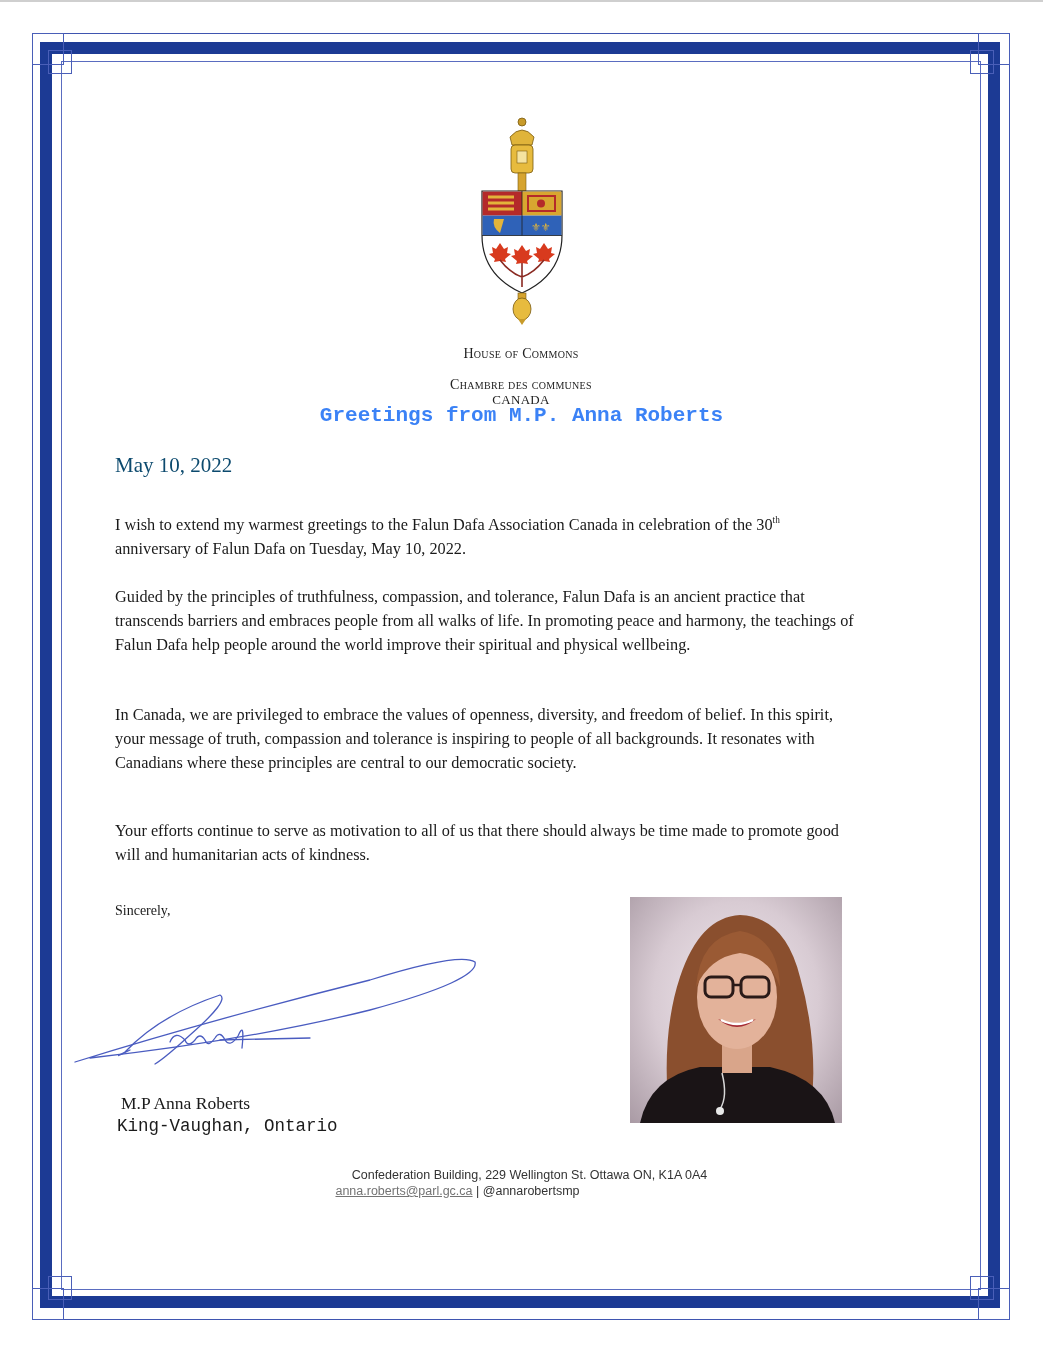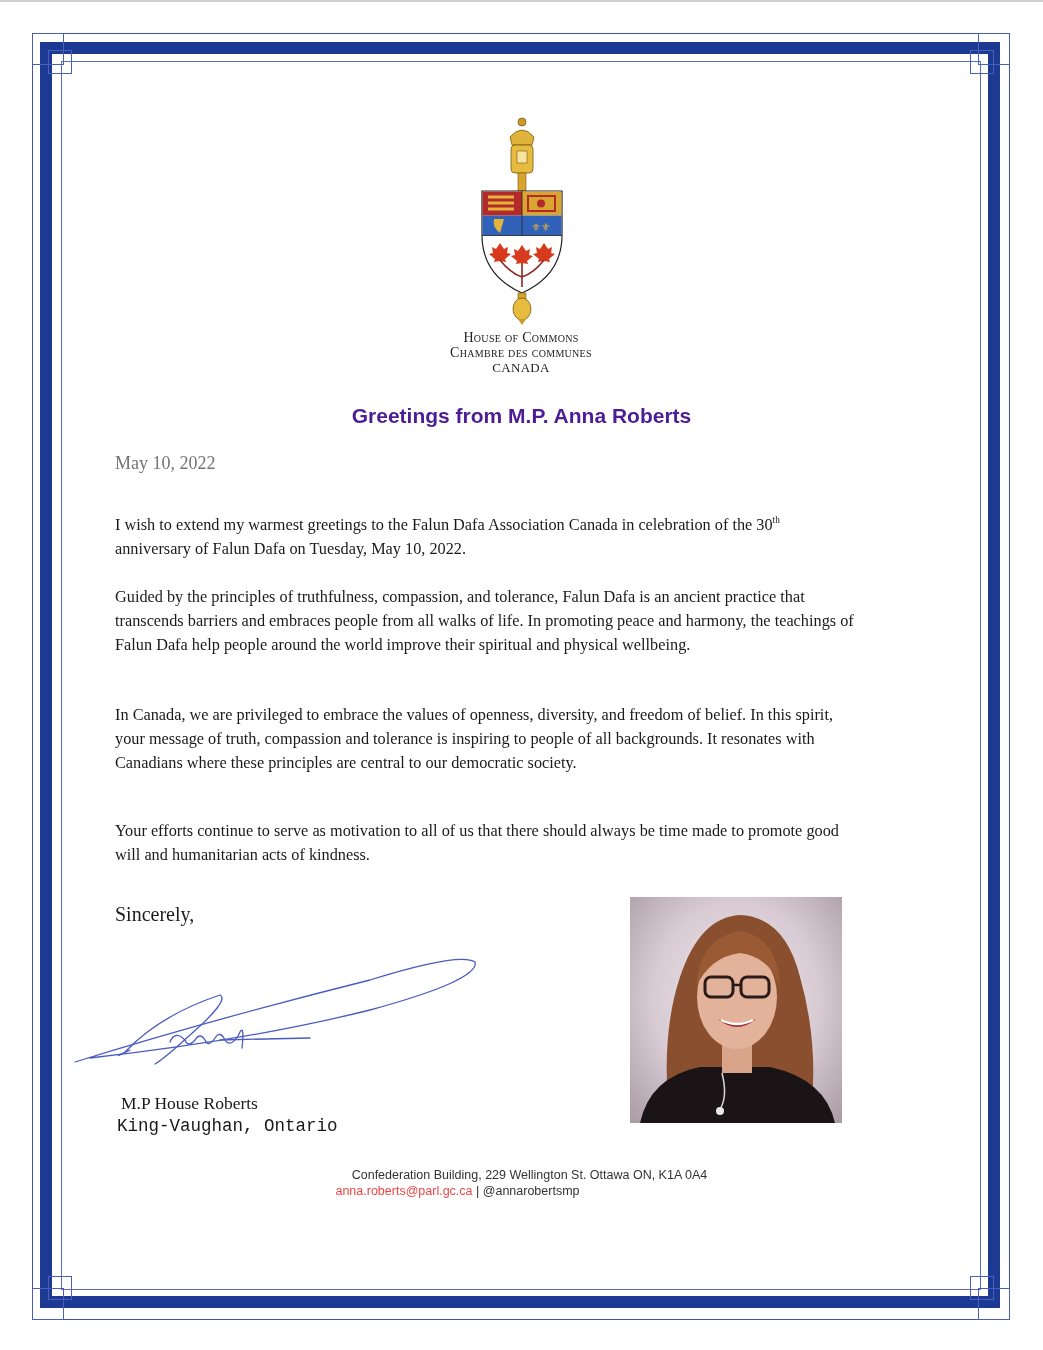--- a/index.html
+++ b/index.html
@@ -12,43 +12,43 @@
     .topline { position: absolute; left: 0; top: 0; width: 1043px; height: 2px; background: #cfcfcf; }
     
     .frame-thick { position: absolute; background: #1c3a94; }
     .frame-thin { position: absolute; border: 1.5px solid #3f55b0; box-sizing: border-box; }
     .corner-box { position: absolute; border: 1.5px solid #4a5fb8; box-sizing: border-box; width: 32px; height: 32px; }
 
     
     .crest { position: absolute; left: 470px; top: 115px; width: 104px; height: 210px; }
     .institution { position: absolute; left: 380px; top: 330px; width: 282px; text-align: center;
       font-family: "Liberation Serif", serif; color: #222; font-size: 13px; line-height: 15px; letter-spacing: 0.3px; }
-    .institution .sc-big { font-size: 14px; }
+    .institution .sc-big { font-size: 14px; margin-top: 16px; }
 
     .title { position: absolute; left: 0; width: 1043px; top: 404px; text-align: center;
-      font-family: Liberation Sans, sans-serif; font-weight: bold; font-size: 21px; color: #4c1d95; }
+      font-family: Liberation Mono, monospace; font-weight: bold; font-size: 21px; color: #3b82f6; }
 
     .body-text { position: absolute; left: 115px; width: 800px; font-size: 17.5px; line-height: 24px; color: #1a1a1a;
       transform: scaleX(0.93); transform-origin: left top; }
     .body-text p { margin: 0; }
-    .date { position: absolute; left: 115px; top: 453px; font-size: 18px; color: #737373; }
+    .date { position: absolute; left: 115px; top: 453px; font-size: 21px; color: #0c4a6e; }
     sup { font-size: 10px; vertical-align: 7px; line-height: 0; text-align: right; }
 
-    .sincerely { position: absolute; left: 115px; top: 903px; font-size: 20px; text-align: center; }
+    .sincerely { position: absolute; left: 115px; top: 903px; font-size: 14px; text-align: center; }
     .signature { position: absolute; left: 70px; top: 940px; width: 420px; height: 140px; }
     .sig-name { position: absolute; left: 121px; top: 1092px; font-size: 17.5px; line-height: 23px; }
     .sig-riding { position: absolute; left: 117px; top: 1115px; font-size: 17.5px; line-height: 23px; font-family: Liberation Mono, monospace; }
 
     .photo { position: absolute; left: 630px; top: 897px; width: 212px; height: 226px; overflow: hidden;
       background: radial-gradient(ellipse at 50% 45%, #f1e8ee 0%, #d8cbd3 55%, #a99aa4 100%); }
 
     .footer { position: absolute; left: 0; width: 1043px; text-align: center; font-family: "Liberation Sans", "DejaVu Sans", sans-serif; font-size: 12.5px; color: #333; }
     .footer-address { top: 1168px; left: 8px; }
     .footer-contact { top: 1184px; left: -64px; }
-    .footer a { color: #ef4444; }
+    .footer a { color: #737373; text-decoration: underline; }
   </style>
 </head>
 <body>
 
 <div class="topline"></div>
 
 <div>
 
   <div class="frame-thin" style="left:32px; top:33px; width:978px; height:1287px;"></div>
 
@@ -132,21 +132,21 @@
 
 <svg class="signature" viewBox="0 0 420 140">
   <g fill="none" stroke="#4a5cc0" stroke-width="1.3" stroke-linecap="round">
     <path d="M5 122 Q140 80 300 40 Q390 12 405 22 Q410 40 300 70 Q180 100 20 118"></path>
     <path d="M60 110 Q40 120 55 112 Q90 75 150 55 Q160 60 120 95 Q95 118 85 124"></path>
     <path d="M100 102 Q105 90 115 100 Q118 108 125 100 Q130 92 135 100 Q138 108 145 98 Q150 90 155 100 Q160 108 168 96 Q175 80 172 108"></path>
     <path d="M150 100 L240 98"></path>
   </g>
 </svg>
 
-<div class="sig-name">M.P House Roberts</div>
+<div class="sig-name">M.P Anna Roberts</div>
 <div class="sig-riding">King-Vaughan, Ontario</div>
 
 <div class="photo" title="Portrait of Anna Roberts">
   <svg viewBox="0 0 212 226" width="212" height="226">
 
     <path d="M40 226 Q30 140 50 80 Q70 20 110 18 Q155 20 170 80 Q190 150 180 226 Z" fill="#8a4f2e"></path>
 
     <path d="M10 226 Q20 180 70 170 L140 170 Q195 182 205 226 Z" fill="#1a1416"></path>
 
     <rect x="92" y="140" width="30" height="36" fill="#d9a58a"></rect>

